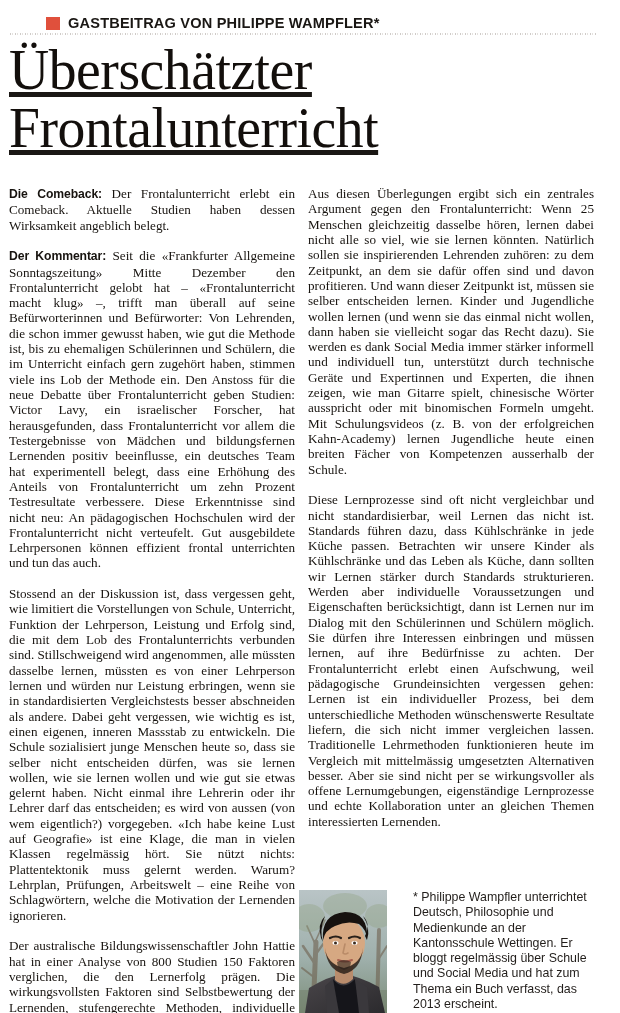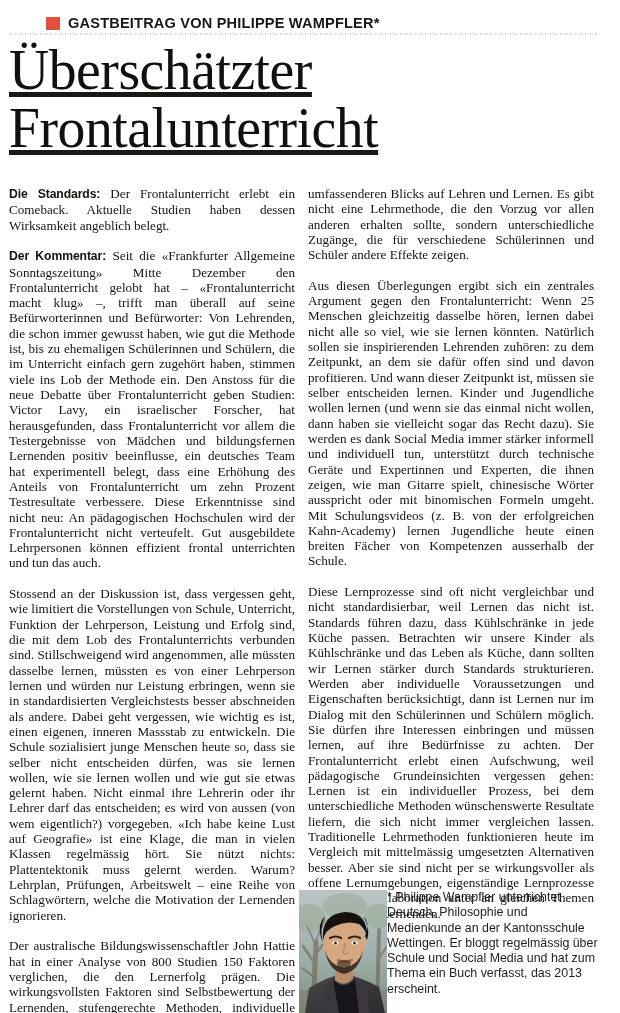--- a/index.html
+++ b/index.html
@@ -127,21 +127,21 @@
     position: relative;
     width: 88px;
     height: 123px;
     flex: 0 0 auto;
     overflow: hidden;
     background: #8a9aa6;
   }
   #bio-photo svg { display: block; width: 88px; height: 123px; }
   #bio-text {
     flex: 1 1 auto;
-    padding-left: 0;
+    padding-left: 26px;
     font-family: "Liberation Sans", "DejaVu Sans", sans-serif;
     font-size: 12.4px;
     line-height: 15.3px;
     color: #221e1b;
     text-align: left;
   }
 </style>
 </head>
 <body>
 
@@ -151,27 +151,26 @@
 </div>
 <div id="kicker-rule"></div>
 
 <div id="headline">
   <div class="hl-line l1">Überschätzter</div>
   <div class="hl-line l2">Frontalunterricht</div>
 </div>
 
 <div id="columns">
   <div class="col c1">
-      <p class="para"><span class="lead">Die Standards:</span> Der Frontalunterricht erlebt ein Comeback. Aktuelle Studien haben dessen Wirksamkeit angeblich belegt.</p>
+      <p class="para"><span class="lead">Die Comeback:</span> Der Frontalunterricht erlebt ein Comeback. Aktuelle Studien haben dessen Wirksamkeit angeblich belegt.</p>
       <p class="para"><span class="lead">Der Kommentar:</span> Seit die «Frankfurter Allgemeine Sonntagszeitung» Mitte Dezember den Frontalunterricht gelobt hat – «Frontalunterricht macht klug» –, trifft man überall auf seine Befürworterinnen und Befürworter: Von Lehrenden, die schon immer gewusst haben, wie gut die Methode ist, bis zu ehemaligen Schülerinnen und Schülern, die im Unterricht einfach gern zugehört haben, stimmen viele ins Lob der Methode ein. Den Anstoss für die neue Debatte über Frontalunterricht geben Studien: Victor Lavy, ein israelischer Forscher, hat herausgefunden, dass Frontalunterricht vor allem die Testergebnisse von Mädchen und bildungsfernen Lernenden positiv beeinflusse, ein deutsches Team hat experimentell belegt, dass eine Erhöhung des Anteils von Frontalunterricht um zehn Prozent Testresultate verbessere. Diese Erkenntnisse sind nicht neu: An pädagogischen Hochschulen wird der Frontalunterricht nicht verteufelt. Gut ausgebildete Lehrpersonen können effizient frontal unterrichten und tun das auch.</p>
       <p class="para">Stossend an der Diskussion ist, dass vergessen geht, wie limitiert die Vorstellungen von Schule, Unterricht, Funktion der Lehrperson, Leistung und Erfolg sind, die mit dem Lob des Frontalunterrichts verbunden sind. Stillschweigend wird angenommen, alle müssten dasselbe lernen, müssten es von einer Lehrperson lernen und würden nur Leistung erbringen, wenn sie in standardisierten Vergleichstests besser abschneiden als andere. Dabei geht vergessen, wie wichtig es ist, einen eigenen, inneren Massstab zu entwickeln. Die Schule sozialisiert junge Menschen heute so, dass sie selber nicht entscheiden dürfen, was sie lernen wollen, wie sie lernen wollen und wie gut sie etwas gelernt haben. Nicht einmal ihre Lehrerin oder ihr Lehrer darf das entscheiden; es wird von aussen (von wem eigentlich?) vorgegeben. «Ich habe keine Lust auf Geografie» ist eine Klage, die man in vielen Klassen regelmässig hört. Sie nützt nichts: Plattentektonik muss gelernt werden. Warum? Lehrplan, Prüfungen, Arbeitswelt – eine Reihe von Schlagwörtern, welche die Motivation der Lernenden ignorieren.</p>
       <p class="para">Der australische Bildungswissenschaftler John Hattie hat in einer Analyse von 800 Studien 150 Faktoren verglichen, die den Lernerfolg prägen. Die wirkungsvollsten Faktoren sind Selbstbewertung der Lernenden, stufengerechte Methoden, individuelle Unterstützung bei Lernschwierigkeiten und Glaubwürdigkeit der Lehrperson. Viele Elemente von Frontalunterricht sind zwar effizient, bei Hattie aber Teil eines</p>
     </div>
   <div class="col c2">
-      <p class="para">umfassenderen Blicks auf Lehren und Lernen. Es gibt nicht eine Lehrmethode, die den Vorzug vor allen anderen erhalten sollte, sondern unterschiedliche Zugänge, die für verschiedene Schülerinnen und Schüler andere Effekte zeigen.</p>
       <p class="para">Aus diesen Überlegungen ergibt sich ein zentrales Argument gegen den Frontalunterricht: Wenn 25 Menschen gleichzeitig dasselbe hören, lernen dabei nicht alle so viel, wie sie lernen könnten. Natürlich sollen sie inspirierenden Lehrenden zuhören: zu dem Zeitpunkt, an dem sie dafür offen sind und davon profitieren. Und wann dieser Zeitpunkt ist, müssen sie selber entscheiden lernen. Kinder und Jugendliche wollen lernen (und wenn sie das einmal nicht wollen, dann haben sie vielleicht sogar das Recht dazu). Sie werden es dank Social Media immer stärker informell und individuell tun, unterstützt durch technische Geräte und Expertinnen und Experten, die ihnen zeigen, wie man Gitarre spielt, chinesische Wörter ausspricht oder mit binomischen Formeln umgeht. Mit Schulungsvideos (z. B. von der erfolgreichen Kahn-Academy) lernen Jugendliche heute einen breiten Fächer von Kompetenzen ausserhalb der Schule.</p>
       <p class="para">Diese Lernprozesse sind oft nicht vergleichbar und nicht standardisierbar, weil Lernen das nicht ist. Standards führen dazu, dass Kühlschränke in jede Küche passen. Betrachten wir unsere Kinder als Kühlschränke und das Leben als Küche, dann sollten wir Lernen stärker durch Standards strukturieren. Werden aber individuelle Voraussetzungen und Eigenschaften berücksichtigt, dann ist Lernen nur im Dialog mit den Schülerinnen und Schülern möglich. Sie dürfen ihre Interessen einbringen und müssen lernen, auf ihre Bedürfnisse zu achten. Der Frontalunterricht erlebt einen Aufschwung, weil pädagogische Grundeinsichten vergessen gehen: Lernen ist ein individueller Prozess, bei dem unterschiedliche Methoden wünschenswerte Resultate liefern, die sich nicht immer vergleichen lassen. Traditionelle Lehrmethoden funktionieren heute im Vergleich mit mittelmässig umgesetzten Alternativen besser. Aber sie sind nicht per se wirkungsvoller als offene Lernumgebungen, eigenständige Lernprozesse und echte Kollaboration unter an gleichen Themen interessierten Lernenden.</p>
       <div style="float: right; clear: right; width: 1px; height: 0px;"></div>
     </div>
 </div>
 
 <div id="bio-block">
   <div id="bio-photo">
     <svg viewBox="0 0 88 123" preserveAspectRatio="xMidYMid slice" aria-hidden="true">
       <defs>

